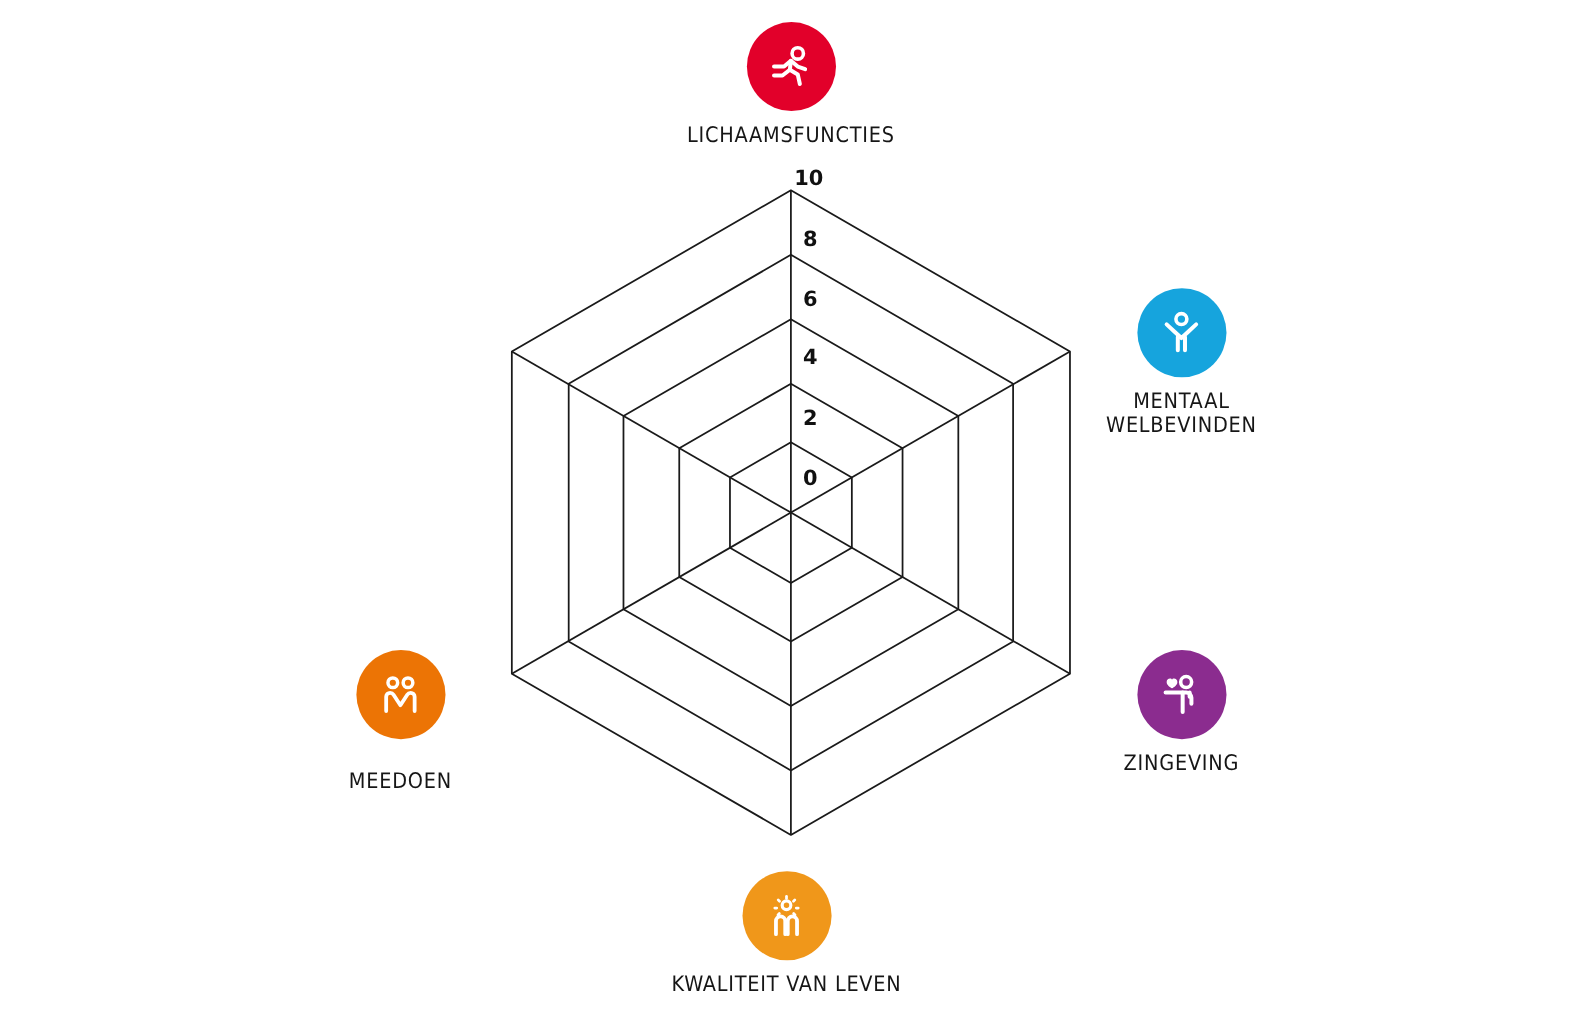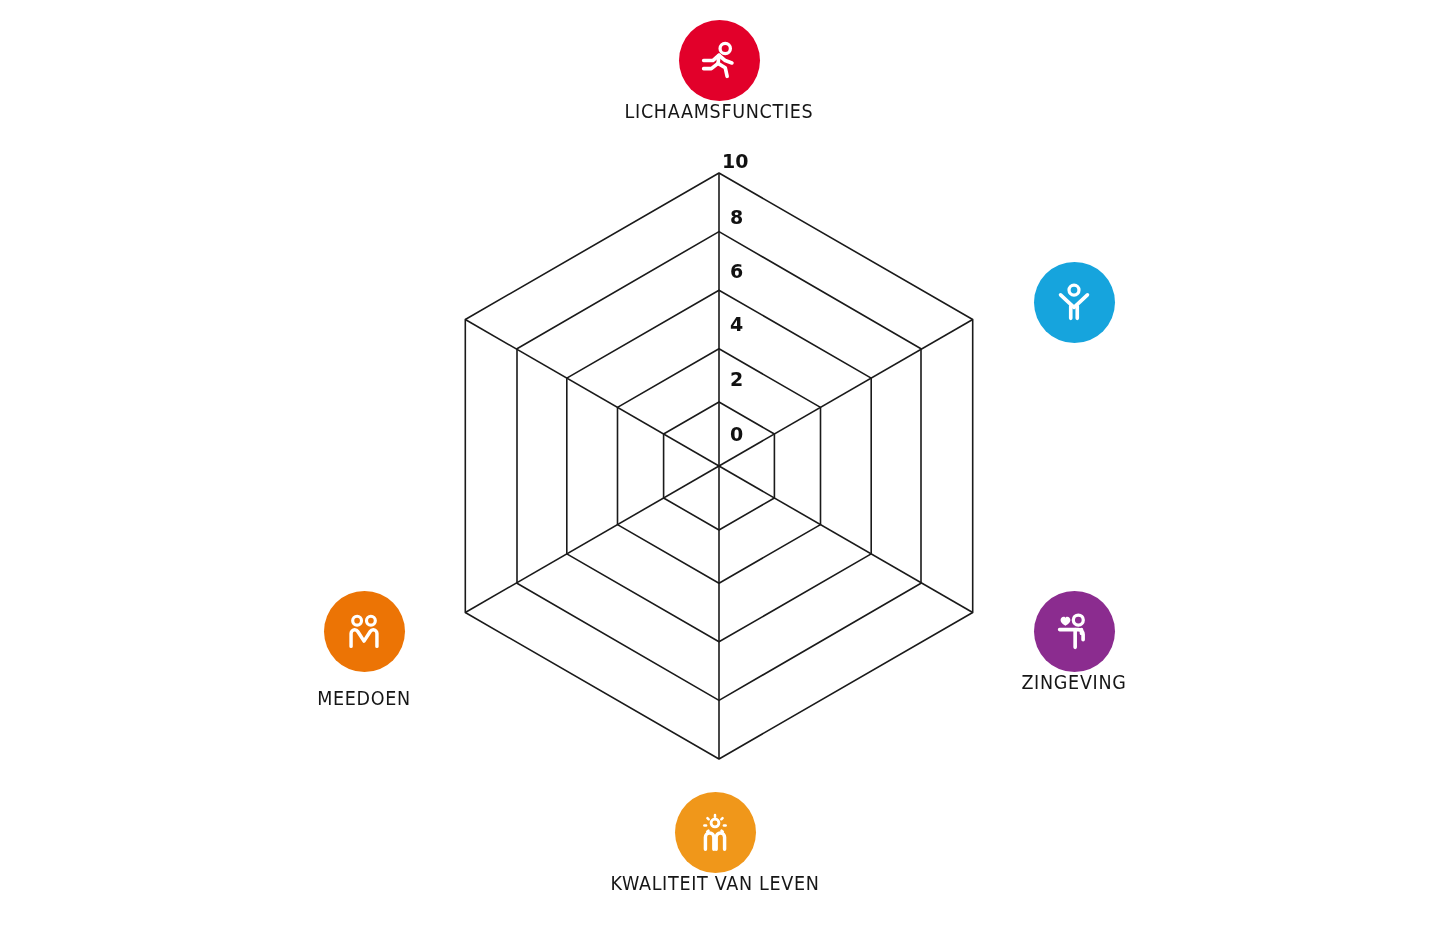--- a/index.html
+++ b/index.html
@@ -56,20 +56,21 @@
     width: 81px;
     height: 81px;
     border-radius: 50%;
     display: flex;
     align-items: center;
     justify-content: center;
     box-sizing: border-box;
   }
   .dim-badge svg { display:block; }
   .dim-label {
+    margin-top: 11px;
     font-family: "DejaVu Sans Condensed", "Liberation Sans", sans-serif;
     font-size: 19.5px;
     font-weight: 400;
     letter-spacing: 0.7px;
     color: #161616;
     text-align: center;
     line-height: 1.15;
     white-space: pre-line;
     text-transform: uppercase;
   }
@@ -133,20 +134,22 @@
   <div class="dim" id="dim-mentaal">
     <div class="dim-badge" style="background:#16A4DD">
       <span>
         <svg width="46" height="46" viewBox="0 0 48 48" fill="none">
           <circle cx="24" cy="10.5" r="5.2" stroke="#fff" stroke-width="3.4"></circle>
           <path d="M10 15.5l7.5 7 6.5 6 6.5-6 7.5-7" stroke="#fff" stroke-width="3.8" stroke-linecap="round" stroke-linejoin="round"></path>
           <path d="M20.6 27.5V40M27.4 27.5V40" stroke="#fff" stroke-width="3.8" stroke-linecap="round"></path>
         </svg>
       </span>
     </div>
+    <div class="dim-label">MENTAAL
+WELBEVINDEN</div>
   </div>
 
   <div class="dim" id="dim-zingeving">
     <div class="dim-badge" style="background:#8B2C8F">
       <span>
         <svg width="46" height="46" viewBox="0 0 48 48" fill="none">
           <circle cx="28.5" cy="11.5" r="5.2" stroke="#fff" stroke-width="3.4"></circle>
           <path d="M13.2 8.2c-1.8 0-3.2 1.45-3.2 3.25 0 3 3.2 4.9 5.1 6.05 1.9-1.15 5.1-3.05 5.1-6.05
                    0-1.8-1.45-3.25-3.2-3.25-1.05 0-1.75.5-1.9 1.05-.15-.55-.85-1.05-1.9-1.05z" fill="#fff"></path>
           <path d="M9 21.5h19.5a5 5 0 0 1 5 5V32" stroke="#fff" stroke-width="3.8" stroke-linecap="round" stroke-linejoin="round"></path>

